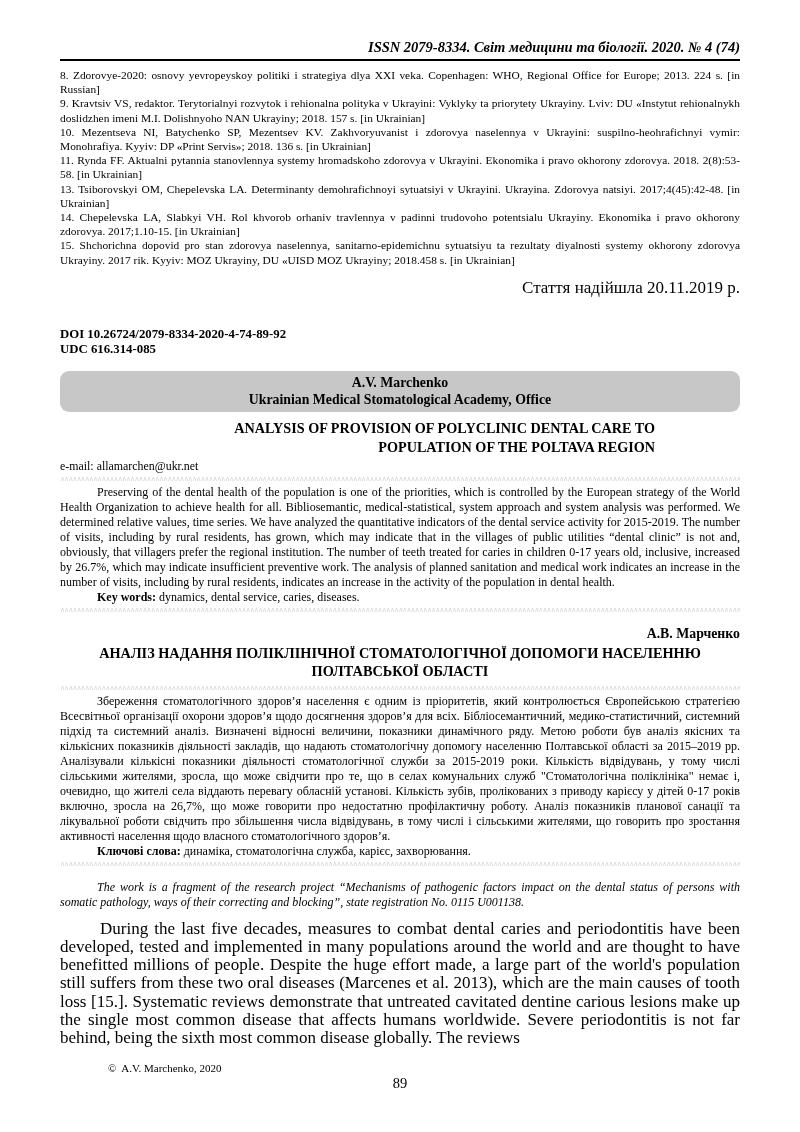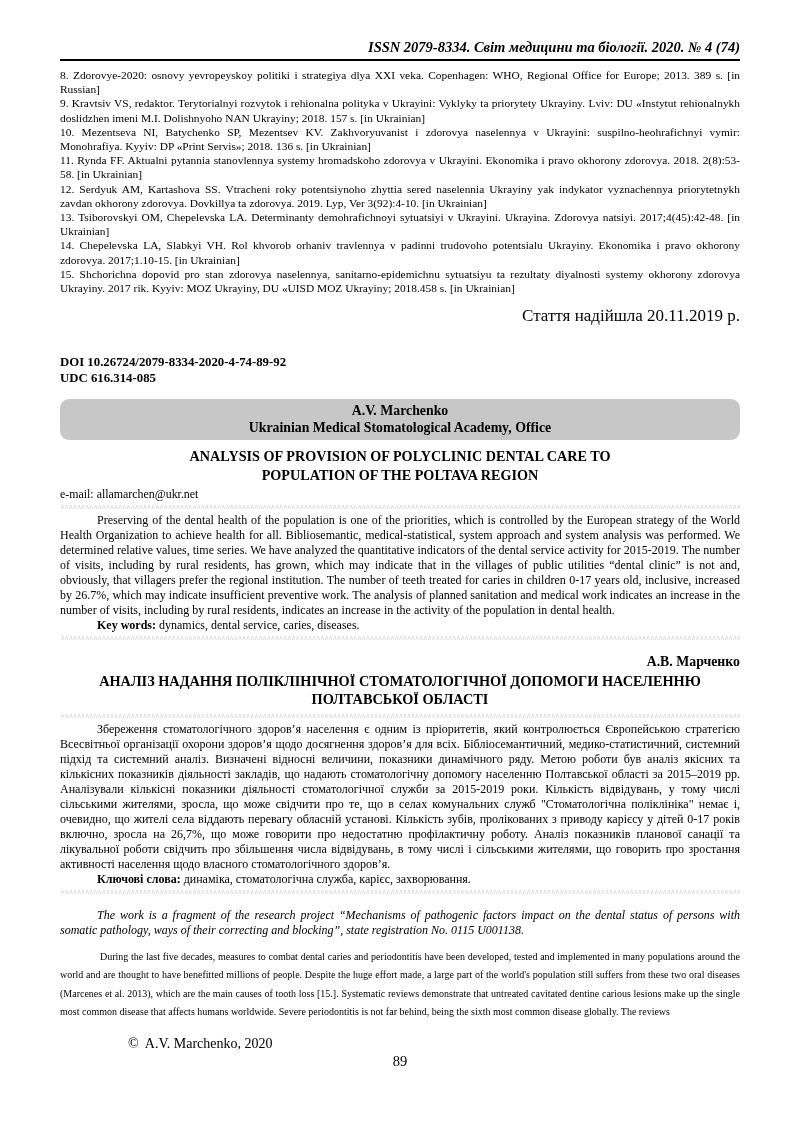--- a/index.html
+++ b/index.html
@@ -53,21 +53,21 @@
   }
   .banner div {
     text-align: center;
     font-weight: bold;
     font-size: 13.8px;
     line-height: 17px;
   }
   h1.title-en {
     margin: 7px auto 0 auto;
     max-width: 510px;
-    text-align: center;
+    text-align: right;
     font-size: 14.2px;
     line-height: 19px;
     font-weight: bold;
   }
   .email {
     text-align: left;
     font-size: 11.9px;
     margin: 2px 0 2px 0;
   }
   .zigzag {
@@ -113,50 +113,49 @@
   p.project-note {
     margin: 12px 0 0 0;
     font-style: italic;
     font-size: 12px;
     line-height: 15px;
     text-align: justify;
     text-indent: 37px;
   }
   p.body-text {
     margin: 10px 0 0 0;
-    font-size: 10px;
+    font-size: 17px;
     line-height: 18.2px;
     text-align: justify;
     text-indent: 40px;
   }
   .footer { margin-top: 15px; }
   .copyright {
-    font-size: 14px;
-    margin-left: 68px;
+    font-size: 11px;
+    margin-left: 48px;
     white-space: pre;
   }
   .pagenum {
     text-align: center;
     font-size: 14.5px;
     margin-top: 1px;
   }
 </style>
 </head>
 <body>
 
 <div class="page">
 
   <div class="journal-line">ISSN 2079-8334. Світ медицини та біології. 2020. № 4 (74)</div>
 
   <div class="refs">
-    <p class="ref">8. Zdorovye-2020: osnovy yevropeyskoy politiki i strategiya dlya XXI veka. Copenhagen: WHO, Regional Office for Europe; 2013. 389 s. [in Russian]</p>
+    <p class="ref">8. Zdorovye-2020: osnovy yevropeyskoy politiki i strategiya dlya XXI veka. Copenhagen: WHO, Regional Office for Europe; 2013. 224 s. [in Russian]</p>
     <p class="ref">9. Kravtsiv VS, redaktor. Terytorialnyi rozvytok i rehionalna polityka v Ukrayini: Vyklyky ta priorytety Ukrayiny. Lviv: DU «Instytut rehionalnykh doslidzhen imeni M.I. Dolishnyoho NAN Ukrayiny; 2018. 157 s. [in Ukrainian]</p>
     <p class="ref">10. Mezentseva NI, Batychenko SP, Mezentsev KV. Zakhvoryuvanist i zdorovya naselennya v Ukrayini: suspilno-heohrafichnyi vymir: Monohrafiya. Kyyiv: DP «Print Servis»; 2018. 136 s. [in Ukrainian]</p>
     <p class="ref">11. Rynda FF. Aktualni pytannia stanovlennya systemy hromadskoho zdorovya v Ukrayini. Ekonomika i pravo okhorony zdorovya. 2018. 2(8):53-58. [in Ukrainian]</p>
-    <p class="ref">12. Serdyuk AM, Kartashova SS. Vtracheni roky potentsiynoho zhyttia sered naselennia Ukrayiny yak indykator vyznachennya priorytetnykh zavdan okhorony zdorovya. Dovkillya ta zdorovya. 2019. Lyp, Ver 3(92):4-10. [in Ukrainian]</p>
     <p class="ref">13. Tsiborovskyi OM, Chepelevska LA. Determinanty demohrafichnoyi sytuatsiyi v Ukrayini. Ukrayina. Zdorovya natsiyi. 2017;4(45):42-48. [in Ukrainian]</p>
     <p class="ref">14. Chepelevska LA, Slabkyi VH. Rol khvorob orhaniv travlennya v padinni trudovoho potentsialu Ukrayiny. Ekonomika i pravo okhorony zdorovya. 2017;1.10-15. [in Ukrainian]</p>
     <p class="ref">15. Shchorichna dopovid pro stan zdorovya naselennya, sanitarno-epidemichnu sytuatsiyu ta rezultaty diyalnosti systemy okhorony zdorovya Ukrayiny. 2017 rik. Kyyiv: MOZ Ukrayiny, DU «UISD MOZ Ukrayiny; 2018.458 s. [in Ukrainian]</p>
   </div>
 
   <div class="received">Стаття надійшла 20.11.2019 р.</div>
 
   <div class="doi-block">
     <div>DOI 10.26724/2079-8334-2020-4-74-89-92</div>
     <div>UDC 616.314-085</div>

